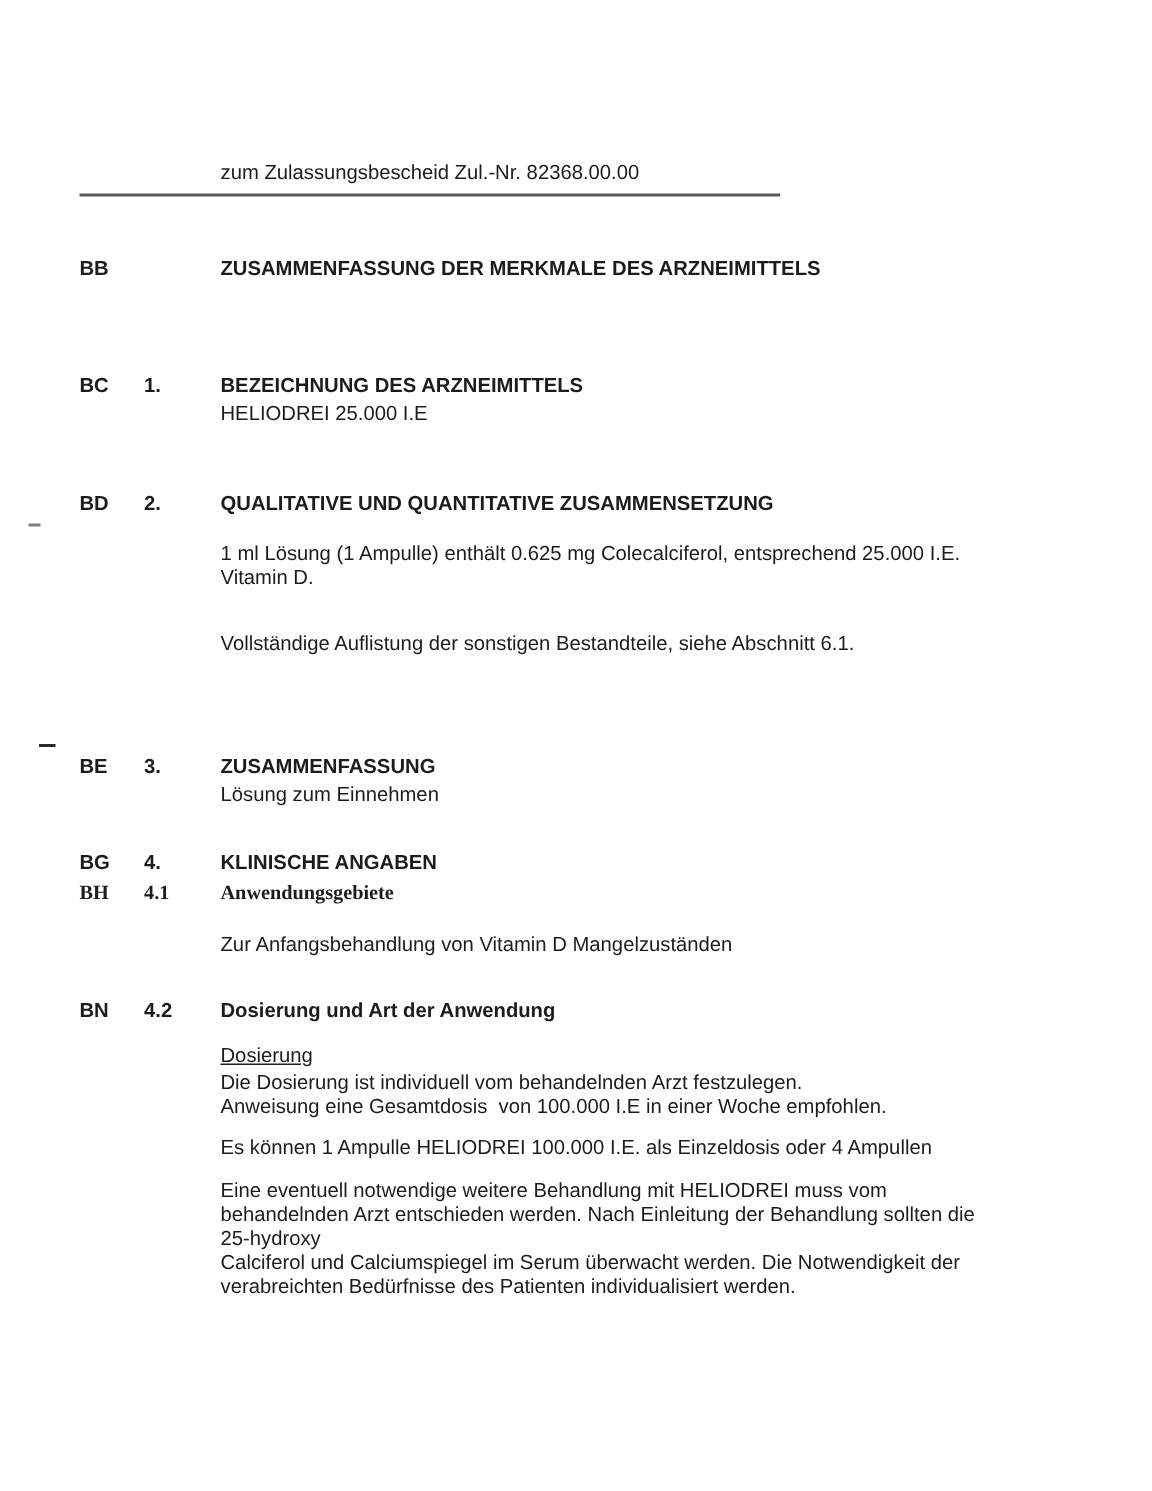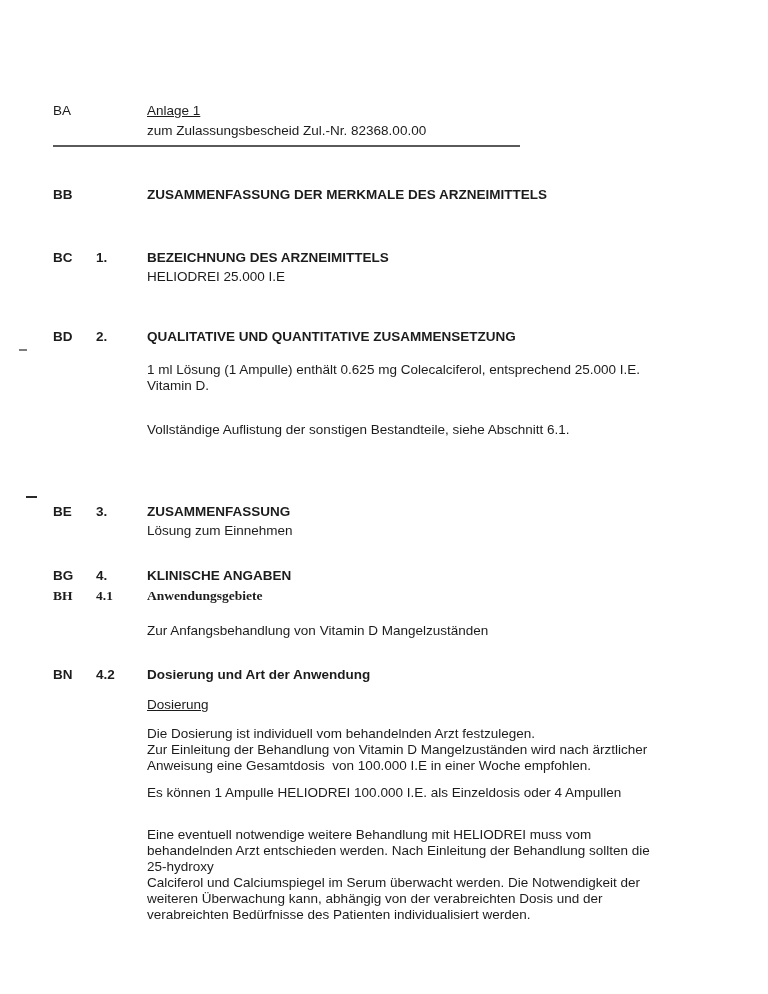--- a/index.html
+++ b/index.html
@@ -41,49 +41,42 @@
     position: absolute;
     height: 2px;
   }
   .dash1 { left: 19px; top: 349px; width: 8px;  background: #7d7d7d; }
   .dash2 { left: 26px; top: 496px; width: 11px; background: #2a2a2a; }
 
   
   .mt3  { margin-top: 3px; }
   .subtitle-row { margin-top: 4px; }
   .sec-bb { margin-top: 40px; }
-  .sec-bc { margin-top: 47px; }
+  .sec-bc { margin-top: 62px; }
   .sec-bd { margin-top: 44px; }
   .bd-p1  { margin-top: 17px; }
   .bd-p2  { margin-top: 28px; }
   .sec-be { margin-top: 66px; }
   .sec-bg { margin-top: 29px; }
   .sec-bh { margin-top: 4px; font-family: Liberation Serif, serif; }
   .bh-p1  { margin-top: 19px; }
   .sec-bn { margin-top: 28px; }
   .bn-sub { margin-top: 14px; }
-  .bn-p1  { margin-top: 13px; }
+  .bn-p1  { margin-top: 2px; }
   .bn-p2  { margin-top: 11px; }
-  .bn-p3  { margin-top: 26px; }
+  .bn-p3  { margin-top: 13px; }
 </style>
 </head>
 <body>
 
 <div class="page">
 
   <span class="margin-dash dash1"></span>
   <span class="margin-dash dash2"></span>
 
-  <div class="row">
-    <span class="code">BA</span>
-    <span class="num"></span>
-    <div class="text">
-      <span class="line underline">Anlage 1</span>
-    </div>
-  </div>
 
   <div class="row subtitle-row">
     <span class="code"></span>
     <span class="num"></span>
     <div class="text">
       <span class="line">zum Zulassungsbescheid Zul.-Nr. 82368.00.00</span>
     </div>
   </div>
 
   <div class="rule"></div>
@@ -158,30 +151,28 @@
       <div class="heading">Dosierung und Art der Anwendung</div>
     </div>
   </div>
 
   <div class="para bn-sub">
     <span class="line underline">Dosierung</span>
   </div>
 
   <div class="para bn-p1">
     <div class="line">Die Dosierung ist individuell vom behandelnden Arzt festzulegen.</div>
-    <div class="line">Zur Einleitung der Behandlung von Vitamin D Mangelzuständen wird nach ärztlicher</div>
     <div class="line">Anweisung eine Gesamtdosis  von 100.000 I.E in einer Woche empfohlen.</div>
   </div>
 
   <div class="para bn-p2">
     <div class="line">Es können 1 Ampulle HELIODREI 100.000 I.E. als Einzeldosis oder 4 Ampullen</div>
   </div>
 
   <div class="para bn-p3">
     <div class="line">Eine eventuell notwendige weitere Behandlung mit HELIODREI muss vom</div>
     <div class="line">behandelnden Arzt entschieden werden. Nach Einleitung der Behandlung sollten die</div>
     <div class="line">25-hydroxy</div>
     <div class="line">Calciferol und Calciumspiegel im Serum überwacht werden. Die Notwendigkeit der</div>
-    <div class="line">weiteren Überwachung kann, abhängig von der verabreichten Dosis und der</div>
     <div class="line">verabreichten Bedürfnisse des Patienten individualisiert werden.</div>
   </div>
 
 </div>
 
 </body></html>

